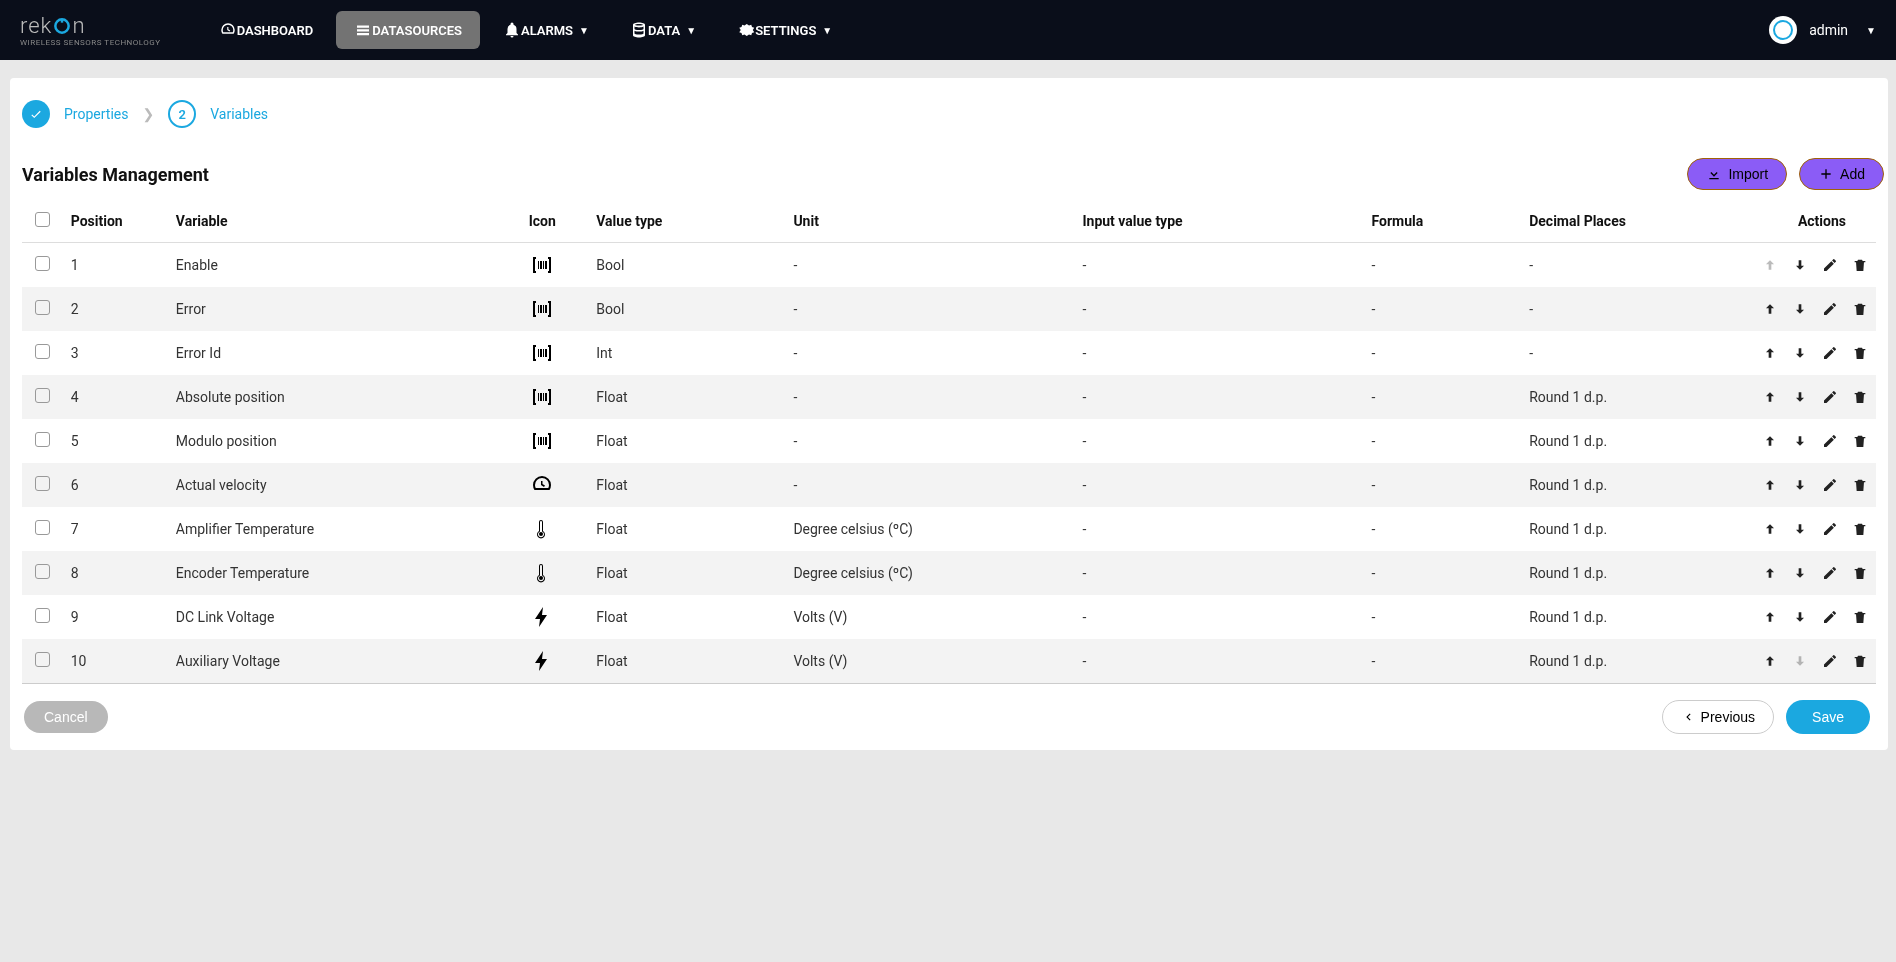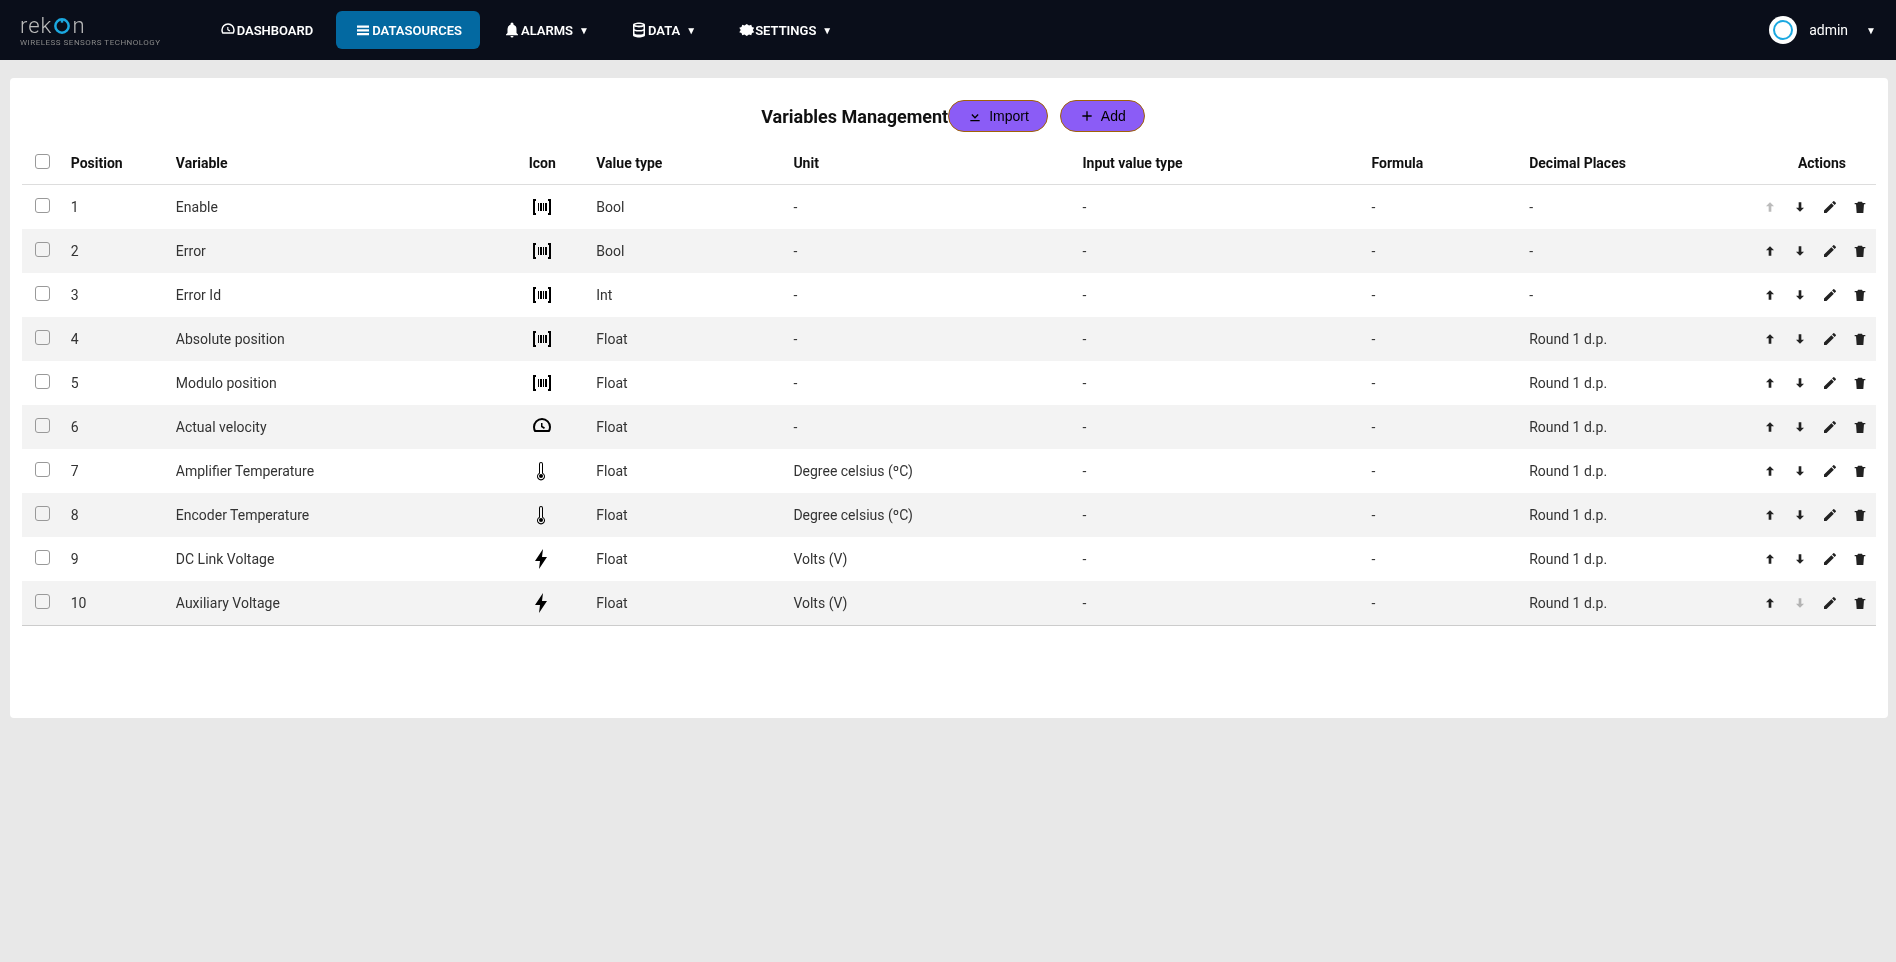--- a/index.html
+++ b/index.html
@@ -6,21 +6,21 @@
   body { font-family: -apple-system, BlinkMacSystemFont, "Segoe UI", Roboto, Arial, sans-serif; background: #e8e8e8; color: #333; font-size: 14px; }
   
   
   .header { background: #0a0e1a; height: 60px; display: flex; align-items: center; padding: 0 20px; justify-content: space-between; }
   .header-left { display: flex; align-items: center; gap: 40px; }
   .logo { color: #aaa; font-size: 11px; }
   .logo-main { color: #fff; font-size: 22px; font-weight: 300; letter-spacing: 1px; display:flex; align-items:center;}
   .logo-sub { color:#888; font-size:8px; letter-spacing:0.5px; }
   .nav { display: flex; gap: 5px; align-items:center;}
   .nav-item { display: flex; align-items: center; padding: 10px 18px; color: #fff; font-weight: 600; font-size: 13px; cursor: pointer; border-radius: 6px; }
-  .nav-item.active { background: #0369a1; }
+  .nav-item.active { background: #737373; }
   .nav-item svg { width:18px; height:18px; fill:#fff;}
   .nav-caret { margin-left: 6px; font-size:10px; }
   .header-right { display:flex; align-items:center; gap:12px; color:#fff;}
   .avatar { width:28px; height:28px;border-radius:50%; background:#fff; display:flex;align-items:center;justify-content:center;}
   .avatar-inner{ width:20px;height:20px;border-radius:50%;border:2px solid #1ba8e0;}
   
   
   .page { padding: 18px 0 0 10px; }
   .page-title { font-size: 24px; font-weight: 400; color:#222; padding:0 0 14px 0;}
   
@@ -29,21 +29,21 @@
   
   
   .stepper { display: flex; align-items: center; gap: 14px; padding: 0 0 30px 12px; }
   .step-circle { width: 28px; height: 28px; border-radius: 50%; display: flex; align-items: center; justify-content: center; font-size: 13px;}
   .step-circle.done { background: #1ba8e0; color:#fff;}
   .step-circle.current { border: 2px solid #1ba8e0; color:#1ba8e0; font-weight:600; }
   .step-label { color: #1ba8e0; font-size:14px; }
   .step-sep { color:#bbb; }
   
   
-  .section-head { display: flex; justify-content: center; align-items: center; padding: 0 4px 10px 12px; }
+  .section-head { display: flex; justify-content: space-between; align-items: center; padding: 0 4px 10px 12px; }
   .section-title { font-size: 18px; font-weight: 700; color:#111; }
   .btn-group { display:flex; gap:12px;}
   .btn { border: 1px solid #a16207; background:#8b5cf6; border-radius: 18px; padding: 7px 18px; font-size:14px; display:flex;align-items:center; gap:6px; cursor:pointer; font-weight:500;}
   .btn svg {width:16px;height:16px;}
   
   
   table { width: calc(100% - 24px); margin: 0 12px; border-collapse: collapse; }
   th { text-align: left; font-weight: 700; font-size: 14px; padding: 12px 8px; border-bottom:1px solid #ddd; color:#111;}
   td { padding: 10px 8px; font-size: 14px; color:#333; }
   tbody tr:nth-child(even) { background: #f3f3f3; }
@@ -189,20 +189,31 @@
       </div>
     <span>admin</span>
     <span class="nav-caret">▼</span>
   </div>
 </div>
 
 <div class="page">
 
   <div class="card">
 
+    <div class="stepper">
+      <div class="step-circle done">
+        <svg width="14" height="14" viewBox="0 0 24 24" fill="#fff">
+            <use href="#i-check"></use>
+          </svg>
+      </div>
+      <span class="step-label">Properties</span>
+      <span class="step-sep">❯</span>
+      <div class="step-circle current">2</div>
+      <span class="step-label">Variables</span>
+    </div>
 
     <div class="section-head">
       <div class="section-title">Variables Management</div>
       <div class="btn-group">
         <button class="btn">
           <svg viewBox="0 0 24 24">
               <use href="#i-download"></use>
             </svg>
           <span>Import</span>
         </button>
@@ -637,14 +648,26 @@
                   <svg viewBox="0 0 24 24">
                     <use href="#i-trash"></use>
                   </svg>
                 </span>
       </div>
     </td>
           </tr>
         </tbody>
     </table>
 
+    <div class="footer">
+      <button class="btn-cancel">Cancel</button>
+      <div class="footer-right">
+        <button class="btn-prev">
+          <svg width="14" height="14" viewBox="0 0 24 24">
+              <use href="#i-arrowleft"></use>
+            </svg>
+          <span>Previous</span>
+        </button>
+        <button class="btn-save">Save</button>
+      </div>
+    </div>
   </div>
 </div>
 
 </body></html>

